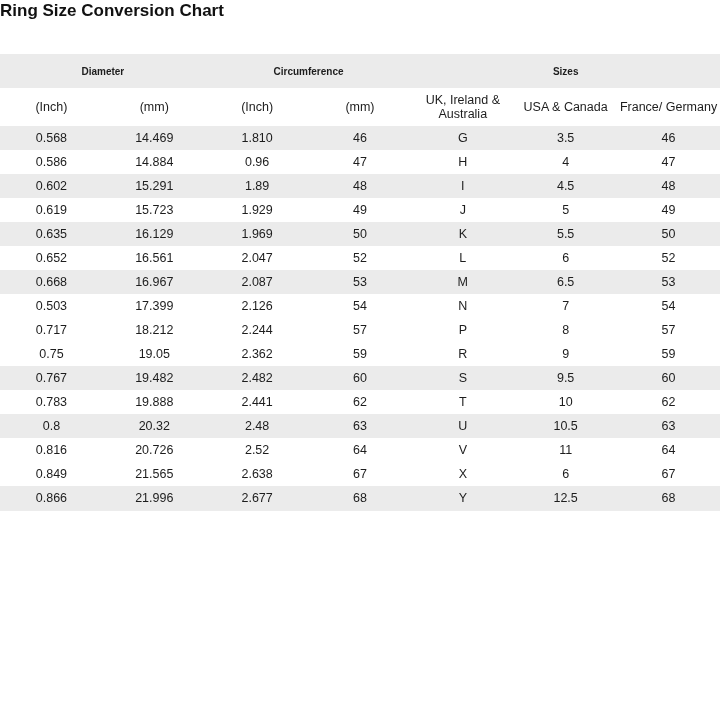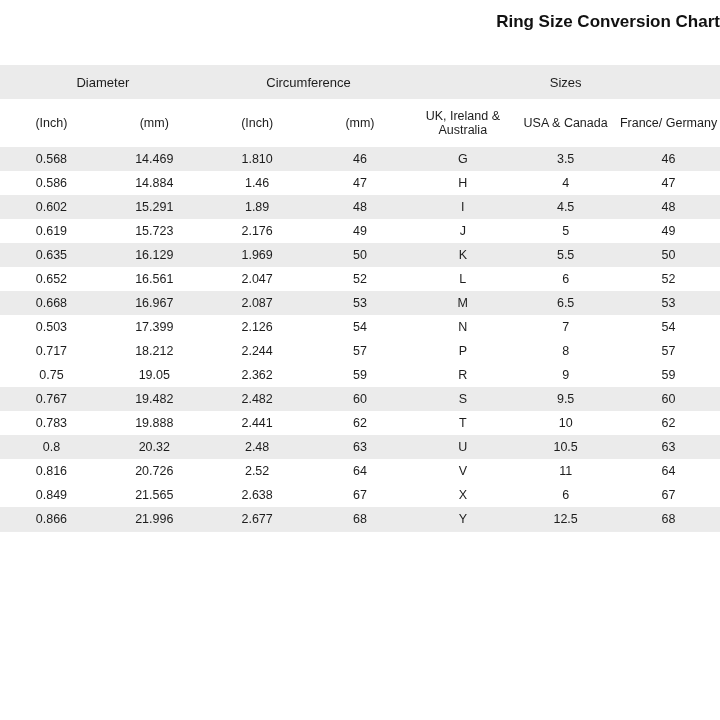--- a/index.html
+++ b/index.html
@@ -7,24 +7,23 @@
     padding: 0;
     background: #ffffff;
     width: 720px;
     height: 720px;
     overflow: hidden;
     font-family: "Liberation Sans", sans-serif;
     color: #1d1d1d;
   }
   .title {
     margin: 0;
-    padding-top: 11px;
     height: 21px;
     line-height: 21px;
-    text-align: right;
+    text-align: left;
     font-size: 17px;
     font-weight: bold;
     color: #111111;
   }
   table.ring-table {
     margin-top: 33px;
     width: 720px;
     border-collapse: collapse;
     table-layout: fixed;
     border-bottom: 1px solid #ececec;
@@ -35,26 +34,26 @@
     vertical-align: middle;
     padding: 0 2px;
     font-size: 12.5px;
     font-weight: normal;
   }
   tr.group-header-row {
     background: var(--header-bg, #ebebeb);
     height: 34px;
   }
   tr.group-header-row th {
-    font-size: 13px;
-    font-weight: normal;
+    font-size: 10px;
+    font-weight: bold;
   }
   tr.sub-header-row {
     background: #ffffff;
-    height: 48px;
+    height: 38px;
   }
   tr.sub-header-row th {
     line-height: 14px;
   }
   tbody tr {
     height: 24px;
     background: #ffffff;
   }
   tbody tr.stripe {
     background: var(--stripe-bg, #ebebeb);
@@ -88,39 +87,39 @@
         <td>14.469</td>
         <td>1.810</td>
         <td>46</td>
         <td>G</td>
         <td>3.5</td>
         <td>46</td>
       </tr>
       <tr>
         <td>0.586</td>
         <td>14.884</td>
-        <td>1.46</td>
+        <td>0.96</td>
         <td>47</td>
         <td>H</td>
         <td>4</td>
         <td>47</td>
       </tr>
       <tr class="stripe">
         <td>0.602</td>
         <td>15.291</td>
         <td>1.89</td>
         <td>48</td>
         <td>I</td>
         <td>4.5</td>
         <td>48</td>
       </tr>
       <tr>
         <td>0.619</td>
         <td>15.723</td>
-        <td>2.176</td>
+        <td>1.929</td>
         <td>49</td>
         <td>J</td>
         <td>5</td>
         <td>49</td>
       </tr>
       <tr class="stripe">
         <td>0.635</td>
         <td>16.129</td>
         <td>1.969</td>
         <td>50</td>

